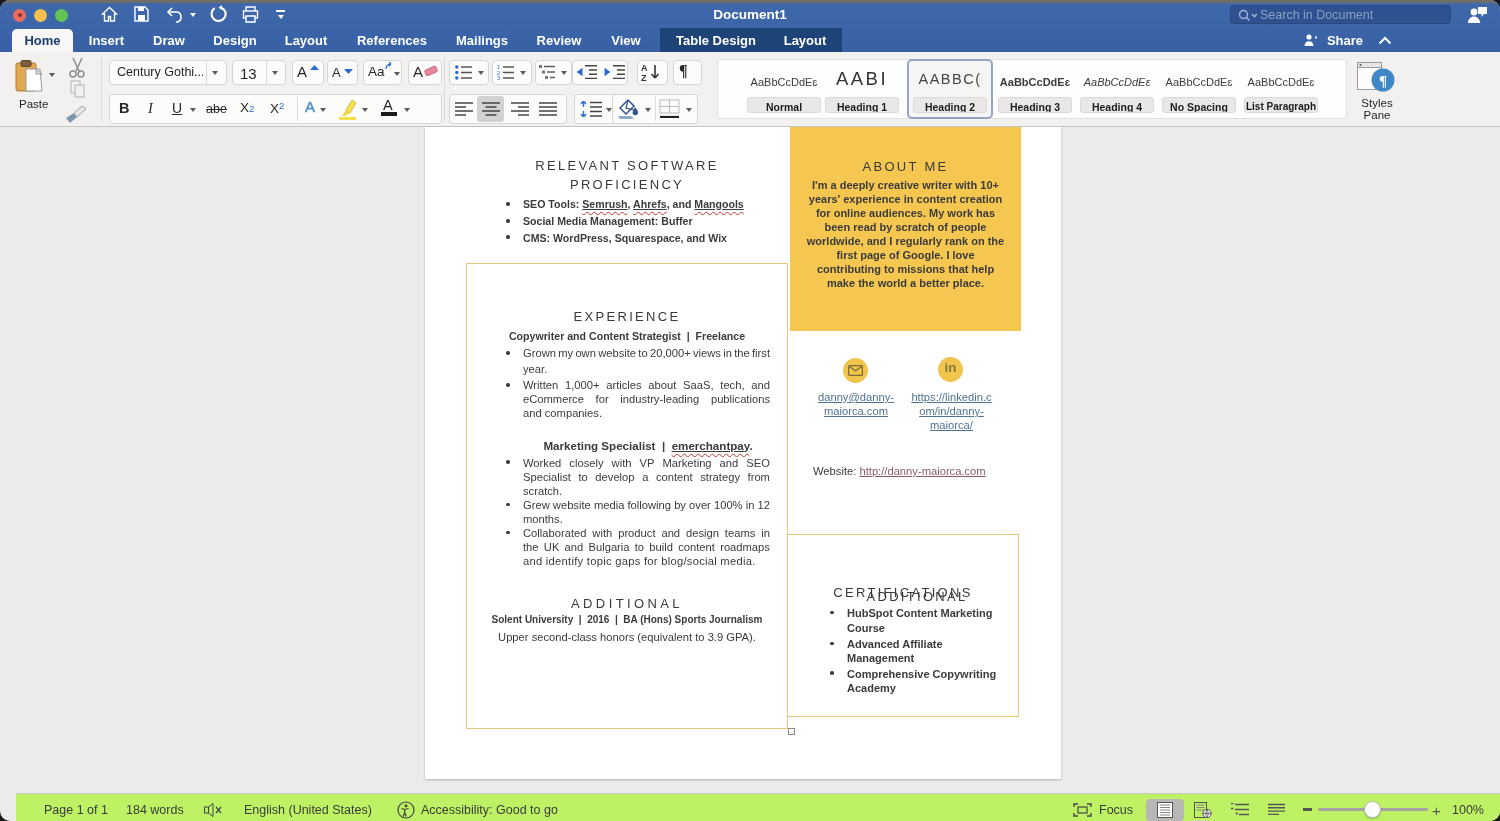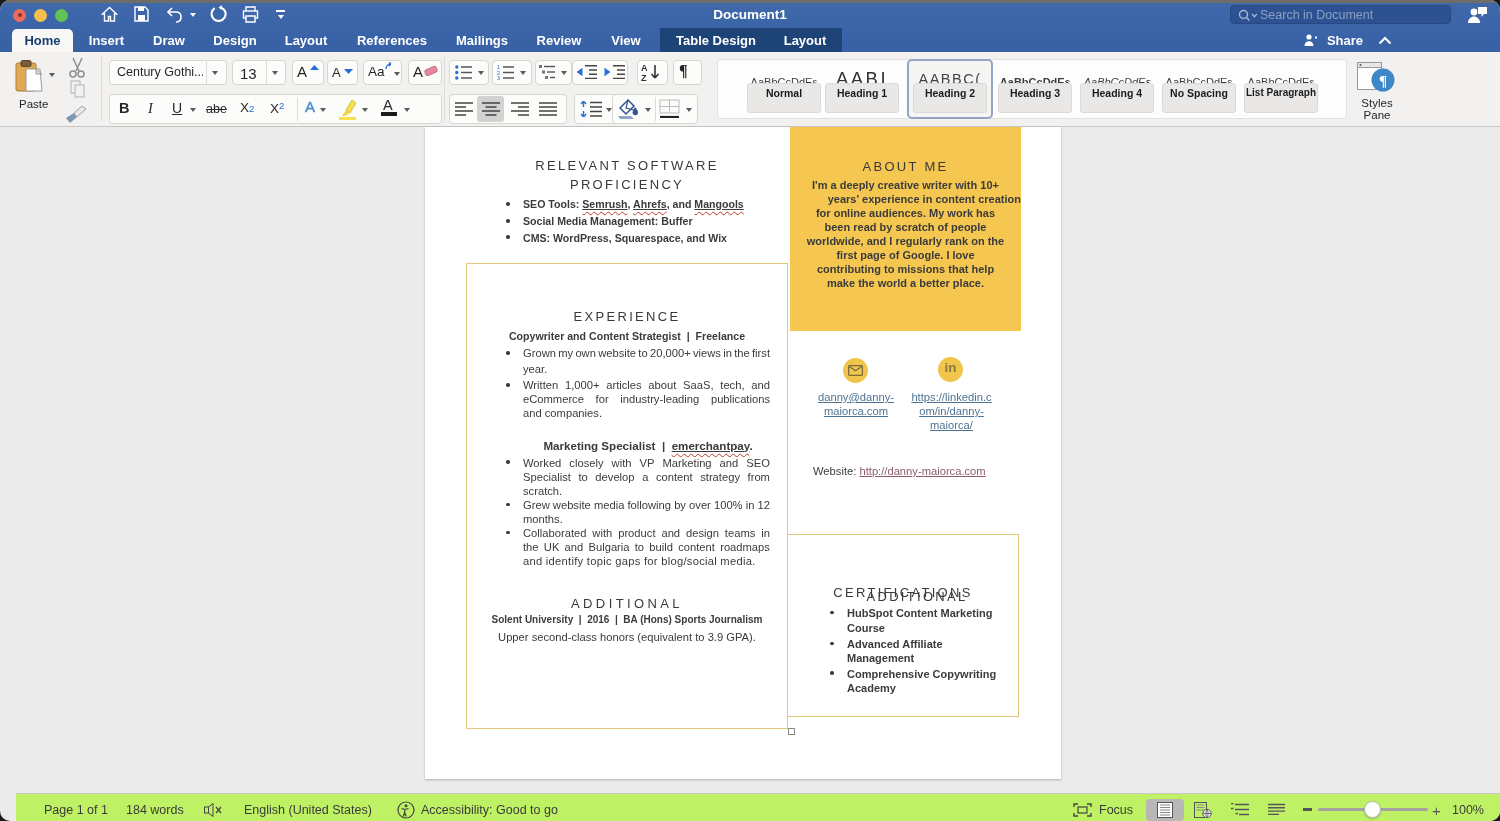--- a/index.html
+++ b/index.html
@@ -21,21 +21,21 @@
 
 .ribbon{position:absolute;top:52px;left:0;width:1500px;height:75px;background:#f2f1f0;border-bottom:1px solid #c9c7c5}
 .rb{position:absolute;background:#fcfcfb;border:1px solid #d8d6d3;border-radius:4px}
 .sep{position:absolute;width:1px;background:#dddbd9}
 .rlab{position:absolute;font-size:11.5px;color:#262626}
 .car{display:inline-block;width:0;height:0;border-left:3.5px solid transparent;border-right:3.5px solid transparent;border-top:4px solid #5a5a5a;vertical-align:middle}
 
 .gallery{position:absolute;left:717px;top:7px;width:630px;height:60px;background:#fdfdfd;border:1px solid #e2e0de;border-radius:3px}
 .chip{position:absolute;top:3px;width:76px;height:54px;text-align:center}
 .chip .pv{font-size:11px;color:#3c3c3c;margin-top:14px;white-space:nowrap;overflow:hidden}
-.chip .lb{position:absolute;left:1px;right:1px;bottom:3px;height:30px;line-height:18px;background:#e9e8e6;border:1px solid #dbdad8;border-radius:3px;font-size:10.5px;font-weight:bold;color:#1c1c1c;white-space:nowrap;overflow:hidden}
+.chip .lb{position:absolute;left:1px;right:1px;bottom:3px;height:16px;line-height:18px;background:#e9e8e6;border:1px solid #dbdad8;border-radius:3px;font-size:10.5px;font-weight:bold;color:#1c1c1c;white-space:nowrap;overflow:hidden}
 
 .docarea{position:absolute;top:127px;left:0;width:1500px;height:666px;background:#ebebeb}
 .page{position:absolute;left:425px;top:0;width:636px;height:652px;background:#fff;box-shadow:0 1px 2px rgba(0,0,0,.25)}
 .h1l{position:absolute;width:322px;left:41px;text-align:center;font-size:13px;letter-spacing:2.3px;color:#3a3a3a;white-space:nowrap}
 .h1r{position:absolute;width:231px;left:365px;text-align:center;font-size:13px;letter-spacing:2.3px;color:#3a3a3a;white-space:nowrap}
 .bl{position:absolute;font-size:11px;font-weight:bold;color:#3b3b3b;white-space:nowrap}
 .rl{position:absolute;font-size:11.2px;color:#3b3b3b;white-space:nowrap}
 .dot{position:absolute;width:3.5px;height:3.5px;border-radius:50%;background:#3b3b3b}
 .j{position:absolute;left:98px;width:247px;font-size:11.2px;color:#3b3b3b;display:flex;justify-content:space-between;white-space:nowrap}
 .j s{text-decoration:none}
@@ -421,21 +421,21 @@
           <s>content</s>
           <s>roadmaps</s>
         </div>
   <div class="rl" style="left:98px;top:428px;letter-spacing:.27px">and identify topic gaps for blog/social media.</div>
   <div class="h1l" style="top:469px;letter-spacing:3.4px">ADDITIONAL</div>
   <div class="bl" style="left:41px;top:487px;width:322px;text-align:center;font-size:10px">Solent University&nbsp; |&nbsp; 2016&nbsp; |&nbsp; BA (Hons) Sports Journalism</div>
   <div class="rl" style="left:41px;top:504px;width:322px;text-align:center">Upper second-class honors (equivalent to 3.9 GPA).</div>
 
   <div class="h1r" style="top:32px">ABOUT ME</div>
   <div class="bl" style="left:365px;top:52px;width:231px;text-align:center">I'm a deeply creative writer with 10+</div>
-  <div class="bl" style="left:365px;top:66px;width:231px;text-align:right">years' experience in content creation</div>
+  <div class="bl" style="left:365px;top:66px;width:231px;text-align:center">years' experience in content creation</div>
   <div class="bl" style="left:365px;top:80px;width:231px;text-align:center">for online audiences. My work has</div>
   <div class="bl" style="left:365px;top:94px;width:231px;text-align:center">been read by scratch of people</div>
   <div class="bl" style="left:365px;top:108px;width:231px;text-align:center">worldwide, and I regularly rank on the</div>
   <div class="bl" style="left:365px;top:122px;width:231px;text-align:center">first page of Google. I love</div>
   <div class="bl" style="left:365px;top:136px;width:231px;text-align:center">contributing to missions that help</div>
   <div class="bl" style="left:365px;top:150px;width:231px;text-align:center">make the world a better place.</div>
 
   <div class="ab" style="left:418px;top:231px;width:25px;height:25px;border-radius:50%;background:#f1c44c"></div>
   <svg class="ab" style="left:423px;top:238px" width="15" height="11" viewBox="0 0 15 11">
           <rect x="0.6" y="0.6" width="13.8" height="9.8" rx="1.2" fill="none" stroke="#7a6c38" stroke-width="1.3"></rect>

